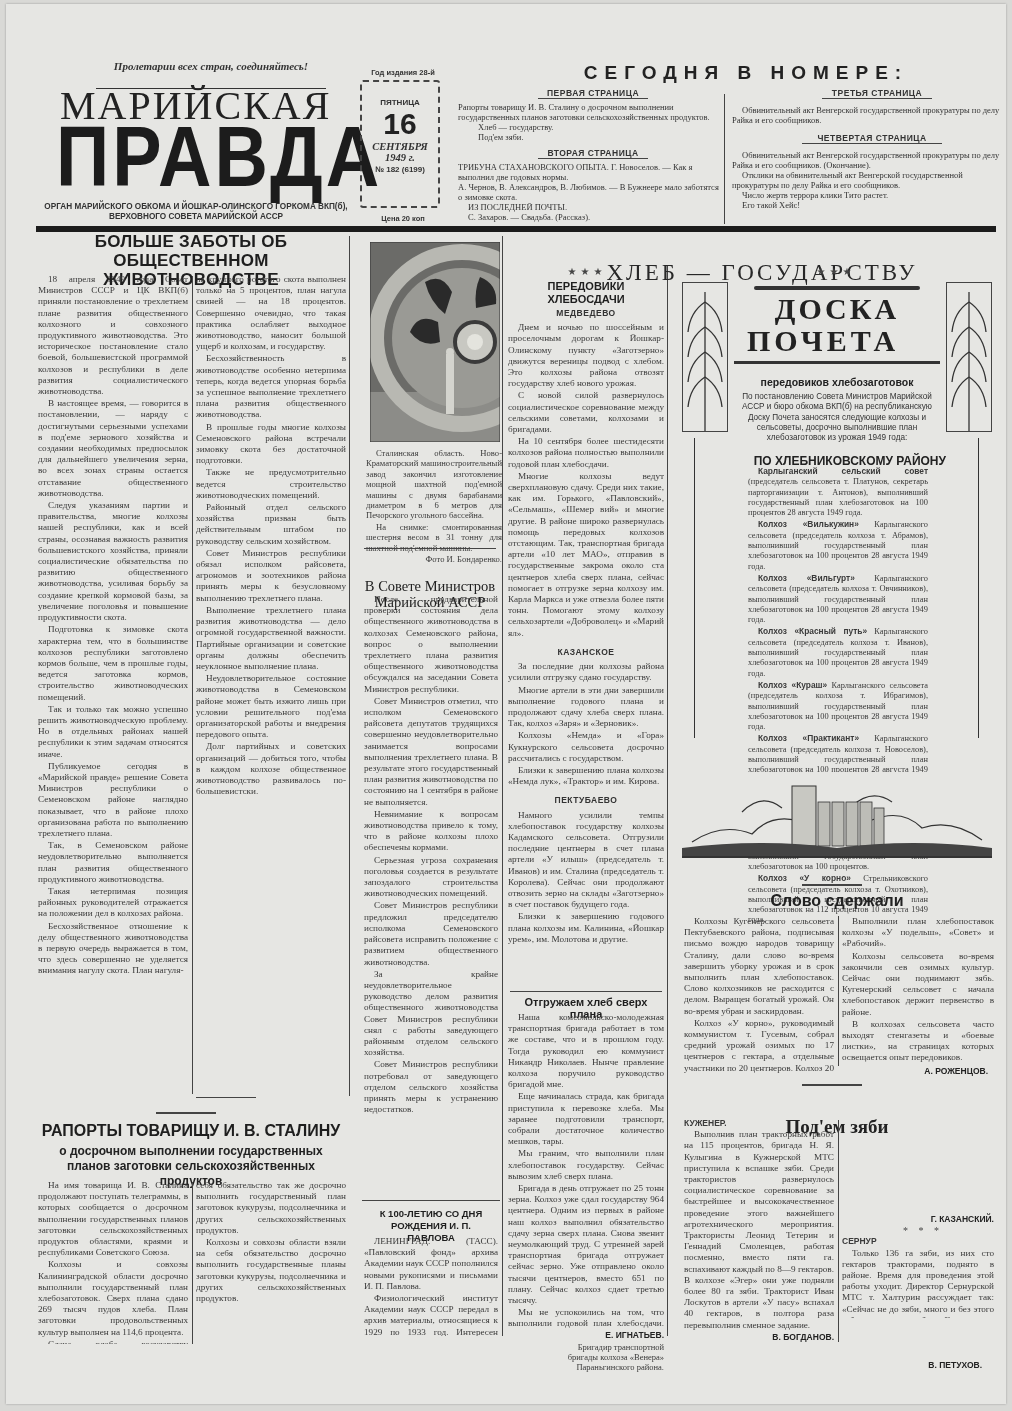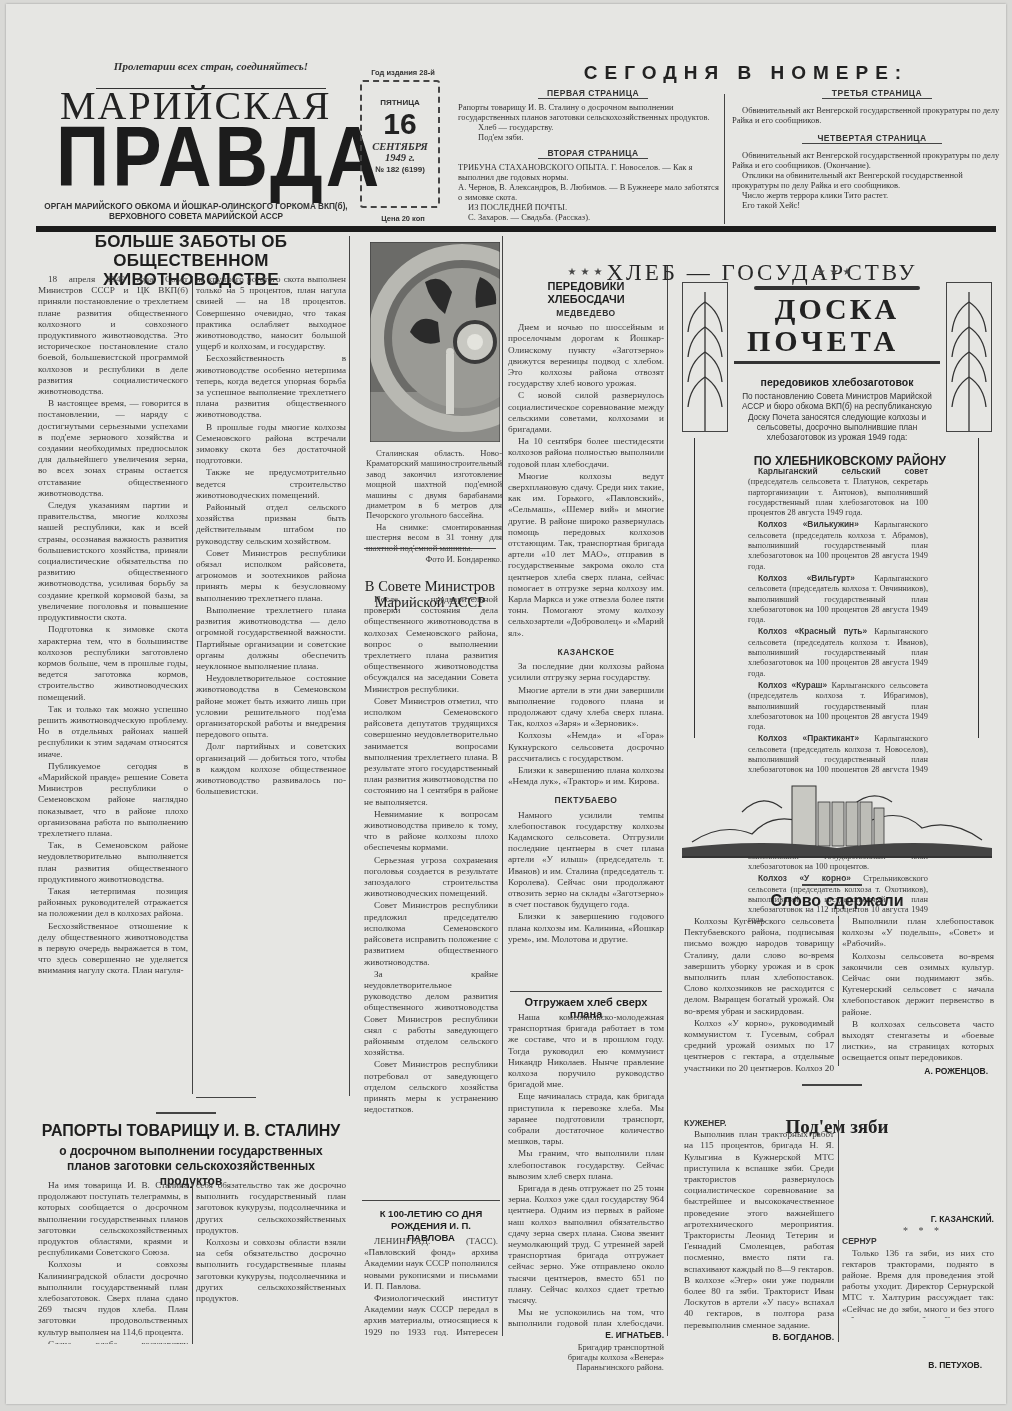--- a/index.html
+++ b/index.html
@@ -159,21 +159,21 @@
 
   <div class="abs stars" style="left:506px;top:262px;width:150px;">★★★</div>
   <div class="abs hdr" style="left:530px;top:276px;width:100px;font-size:11px;line-height:13px;text-align:center;">ПЕРЕДОВИКИ ХЛЕБОСДАЧИ</div>
   <div class="abs body-text" style="left:502px;top:304px;width:156px;height:680px;overflow:hidden;">
     <div class="subhead" style="margin-bottom:3px;text-indent:0;">МЕДВЕДЕВО</div>
     <p>Днем и ночью по шоссейным и проселочным дорогам к Йошкар-Олинскому пункту «Заготзерно» движутся вереницы подвод с хлебом. Это колхозы района отвозят государству хлеб нового урожая.</p>
     <p>С новой силой развернулось социалистическое соревнование между сельскими советами, колхозами и бригадами.</p>
     <p>На 10 сентября более шестидесяти колхозов района полностью выполнили годовой план хлебосдачи.</p>
     <p>Многие колхозы ведут сверхплановую сдачу. Среди них такие, как им. Горького, «Павловский», «Сельмаш», «Шемер вий» и многие другие. В районе широко развернулась помощь передовых колхозов отстающим. Так, транспортная бригада артели «10 лет МАО», отправив в государственные закрома около ста центнеров хлеба сверх плана, сейчас помогает в отгрузке зерна колхозу им. Карла Маркса и уже отвезла более пяти тонн. Помогают этому колхозу сельхозартели «Доброволец» и «Марий ял».</p>
     <div class="subhead" style="margin:8px 0 3px;text-indent:0;">КАЗАНСКОЕ</div>
-    <p>За последние дни колхозы района усилили отгрузку зерна государству.</p>
+    <p>За последние дни колхозы района усилили отгрузку сдано государству.</p>
     <p>Многие артели в эти дни завершили выполнение годового плана и продолжают сдачу хлеба сверх плана. Так, колхоз «Заря» и «Зерновик».</p>
     <p>Колхозы «Немда» и «Гора» Кукнурского сельсовета досрочно рассчитались с государством.</p>
     <p>Близки к завершению плана колхозы «Немда лук», «Трактор» и им. Кирова.</p>
     <div class="subhead" style="margin:8px 0 3px;text-indent:0;">ПЕКТУБАЕВО</div>
     <p>Намного усилили темпы хлебопоставок государству колхозы Кадамского сельсовета. Отгрузили последние центнеры в счет плана артели «У илыш» (председатель т. Иванов) и им. Сталина (председатель т. Королева). Сейчас они продолжают отвозить зерно на склады «Заготзерно» в счет поставок будущего года.</p>
     <p>Близки к завершению годового плана колхозы им. Калинина, «Йошкар урем», им. Молотова и другие.</p>
   </div>
 
   <div class="rule-h" style="left:504px;top:987px;width:152px;"></div>
   <div class="abs hdr" style="left:502px;top:992px;width:156px;font-size:11px;text-align:center;font-family:'Liberation Sans Narrow','Liberation Sans',sans-serif;">Отгружаем хлеб сверх плана</div>

